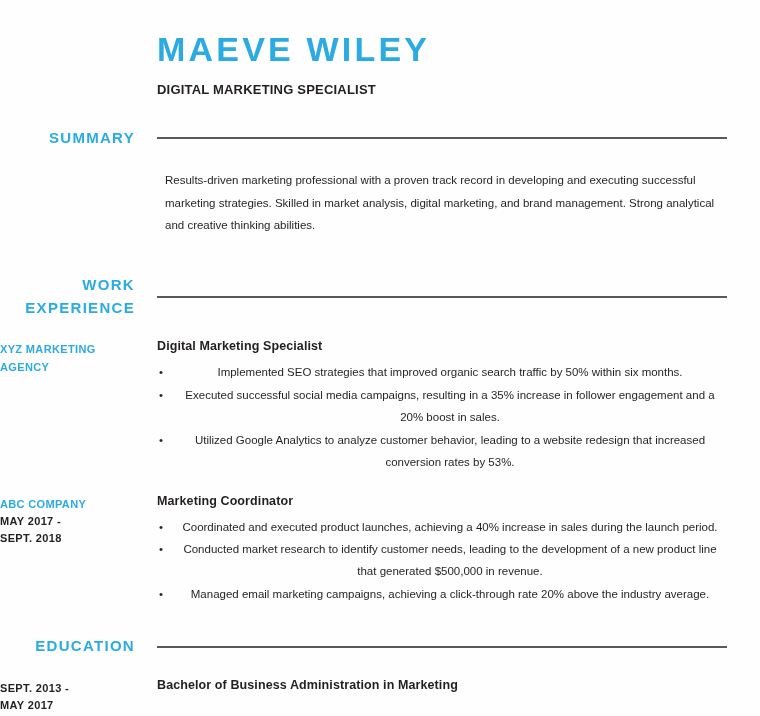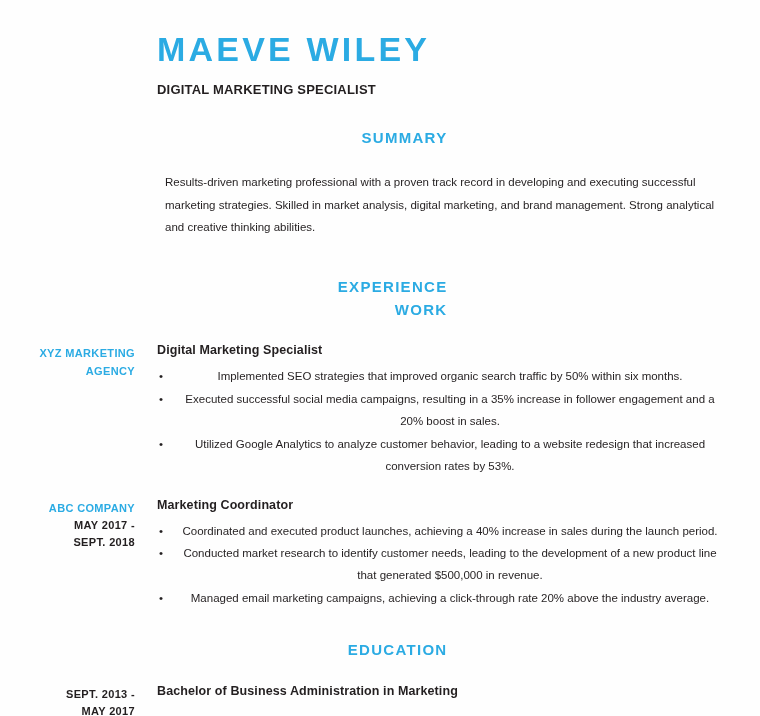--- a/index.html
+++ b/index.html
@@ -61,21 +61,21 @@
   .col-right {
     flex: 1 1 auto;
     padding-left: 22px;
     padding-right: 33px;
   }
 
   
   .section-head {
     margin-top: 30px;
     display: flex;
-    flex-direction: column;
+    flex-direction: row;
     align-items: center;
   }
   .section-head .col-left {
     text-align: right;
   }
   .section-title {
     font-size: 15px;
     font-weight: bold;
     color: #2babe3;
     letter-spacing: 1.3px;
@@ -104,21 +104,21 @@
 
   .entry {
     display: flex;
     flex-direction: row;
     align-items: flex-start;
     margin-top: 20px;
   }
   .entry-meta {
     width: 135px;
     min-width: 135px;
-    text-align: right;
+    text-align: left;
     padding-top: 2px;
   }
   .entry-org {
     font-size: 11px;
     font-weight: bold;
     color: #2babe3;
     letter-spacing: 0.35px;
     line-height: 1.55;
     margin: 0;
   }
@@ -191,22 +191,22 @@
 
   <div class="section">
     <div class="col-left"></div>
     <div class="col-right">
       <p class="summary-body">Results-driven marketing professional with a proven track record in developing and executing successful marketing strategies. Skilled in market analysis, digital marketing, and brand management. Strong analytical and creative thinking abilities.</p>
     </div>
   </div>
 
   <div class="section-head">
     <div class="col-left">
+      <div class="section-title">WORK</div>
       <div class="section-title">EXPERIENCE</div>
-      <div class="section-title">WORK</div>
     </div>
     <div class="rule-wrap">
       <div class="rule"></div>
     </div>
   </div>
 
   <div class="entry">
     <div class="entry-meta">
       <div class="entry-org">XYZ MARKETING</div>
       <div class="entry-org">AGENCY</div>

